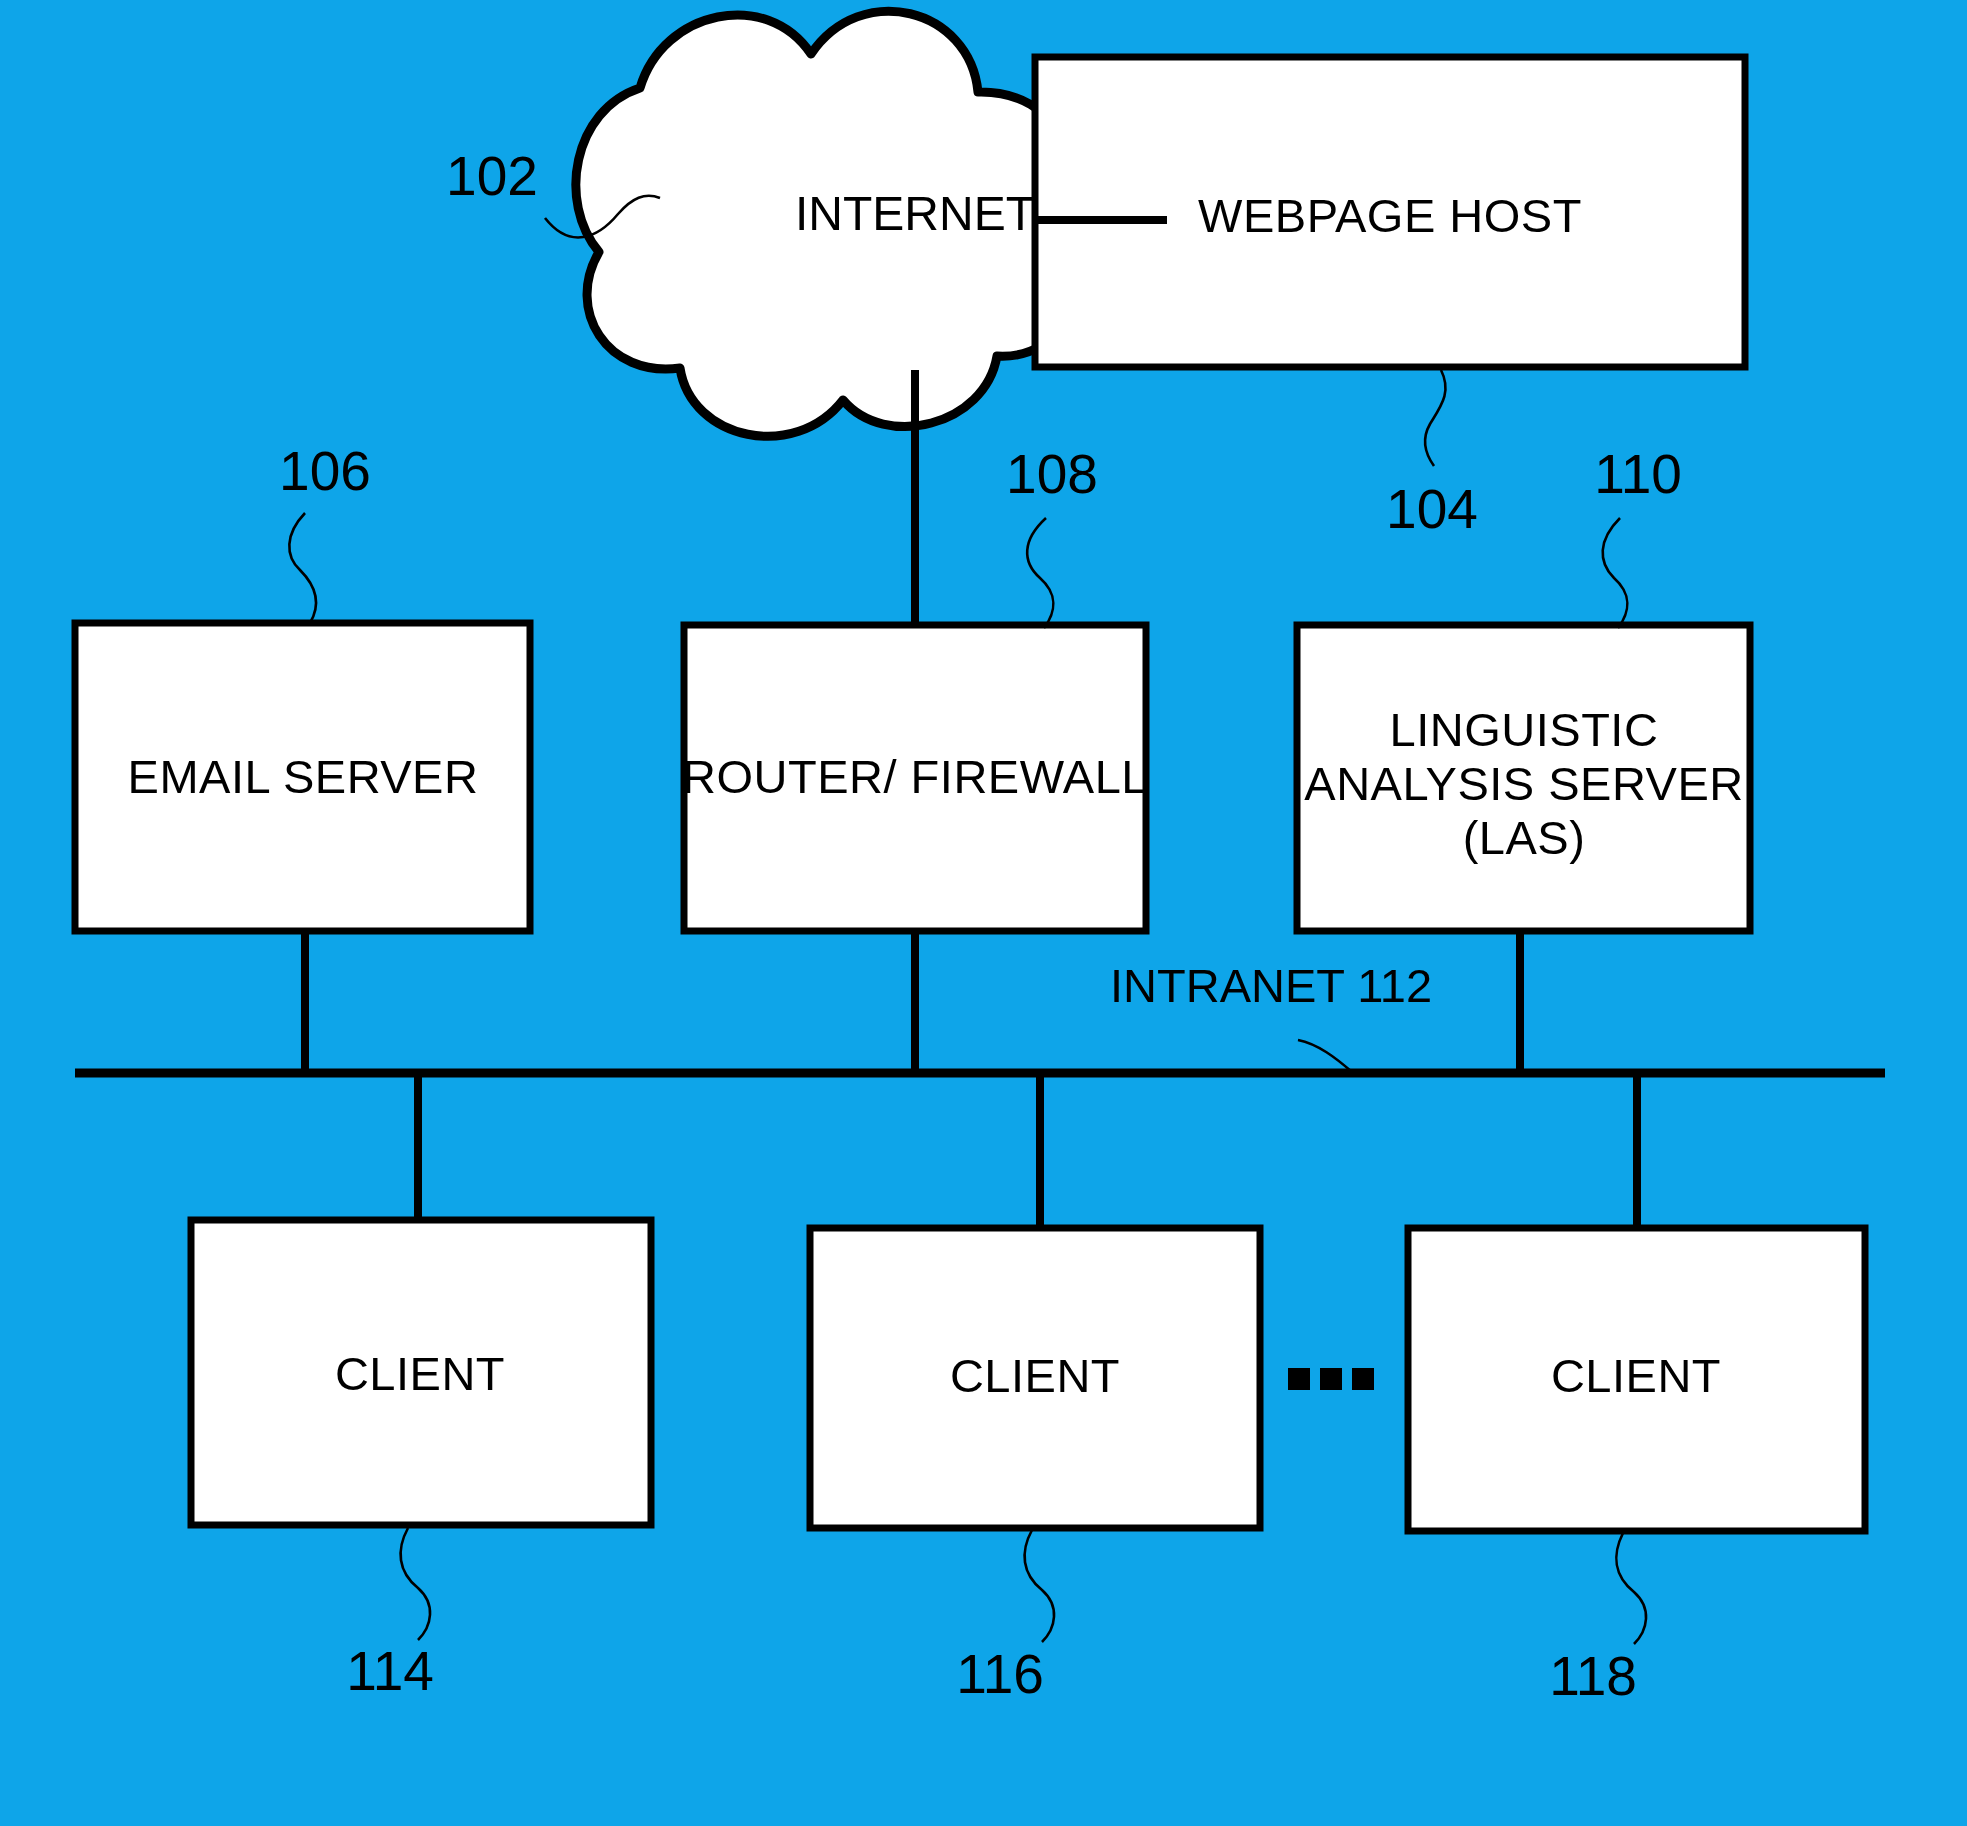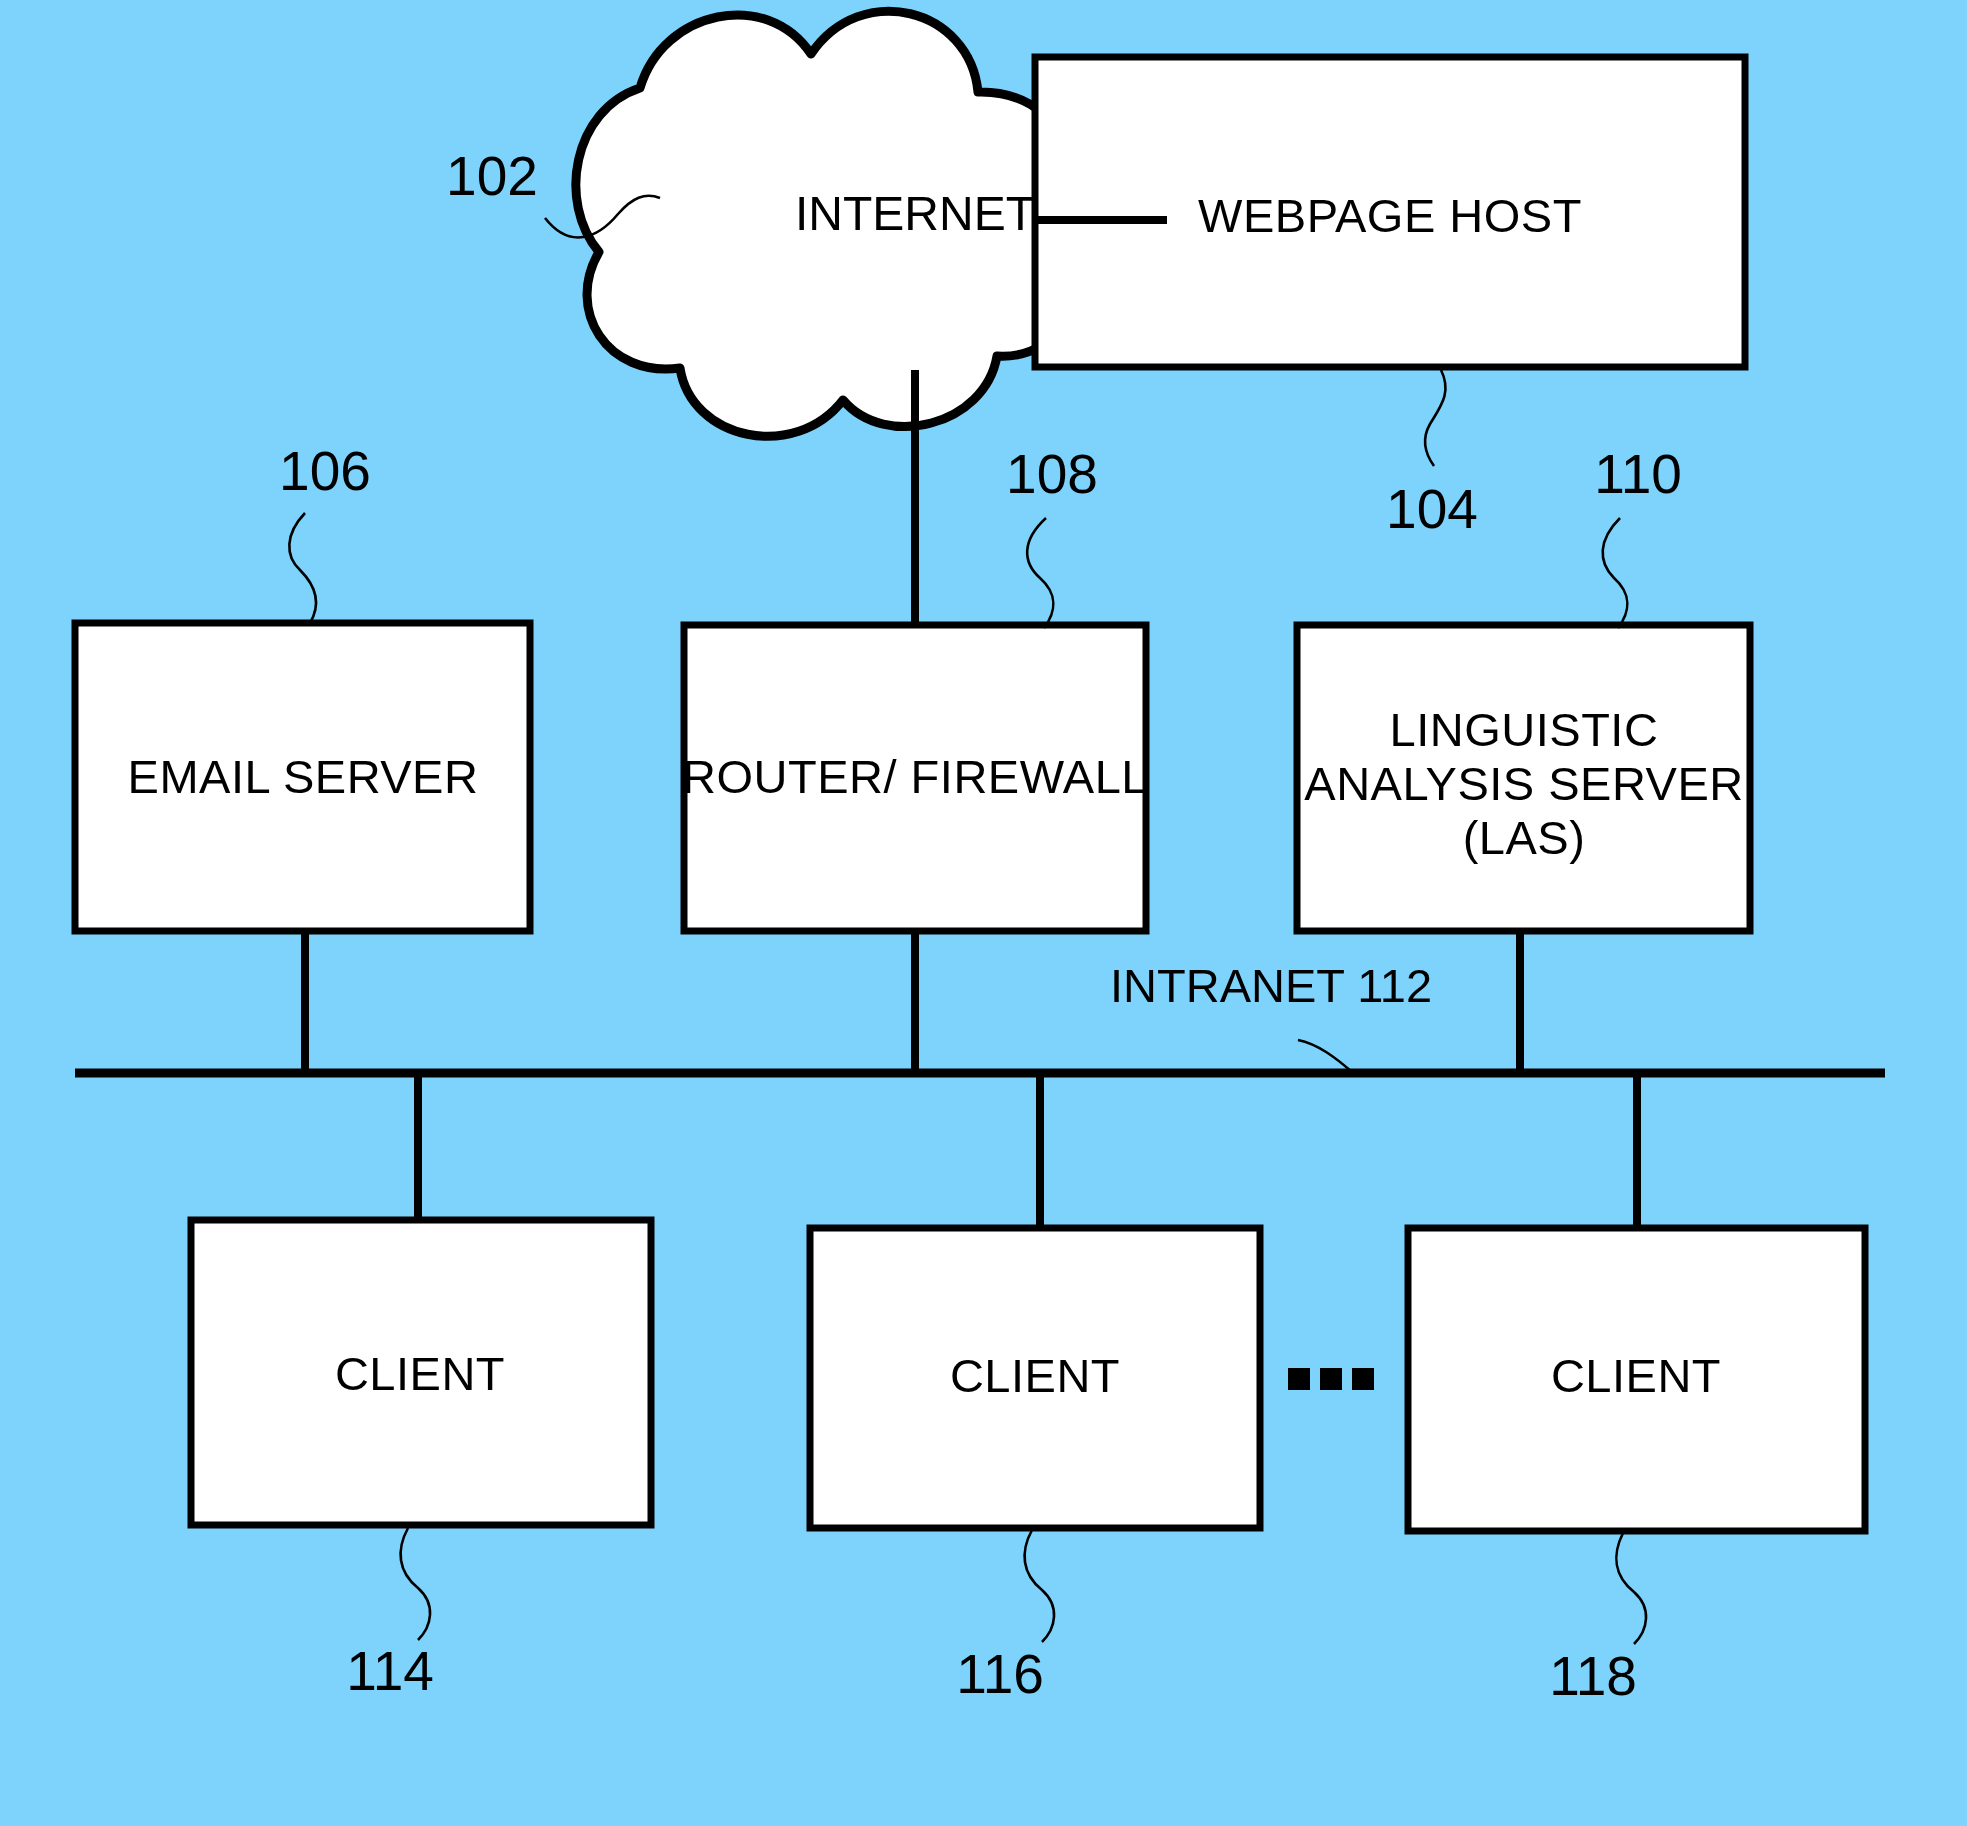--- a/index.html
+++ b/index.html
@@ -11,21 +11,21 @@
   body {
     width: 1967px;
     height: 1826px;
     font-family: "Liberation Sans", sans-serif;
     overflow: hidden;
   }
   #diagram-root {
     position: relative;
     width: 1967px;
     height: 1826px;
-    background: #7dd3fc;
+    background: #0ea5e9;
   }
   svg#figure {
     display: block;
     width: 1967px;
     height: 1826px;
   }
   .node-box {
     fill: #ffffff;
     stroke: #000000;
     stroke-width: 7;

